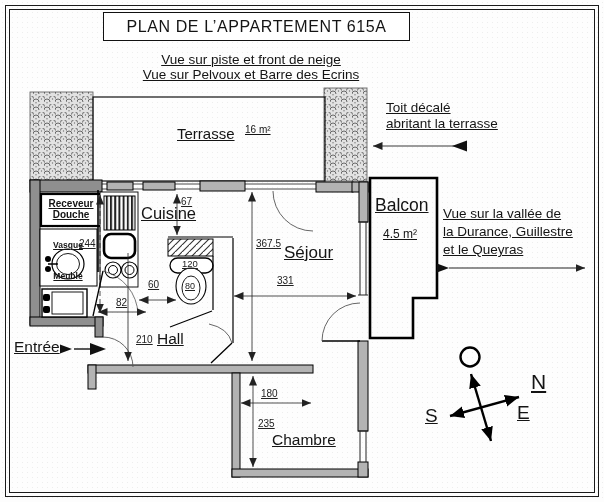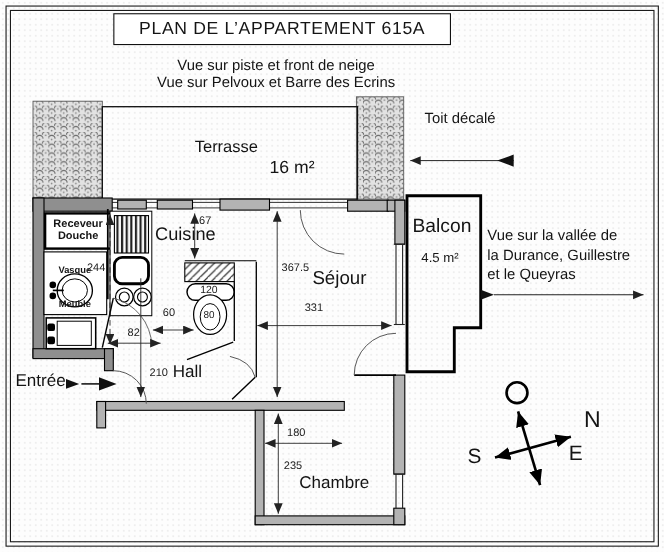--- a/index.html
+++ b/index.html
@@ -3,21 +3,21 @@
 <meta charset="utf-8">
 <style>
   html,body{margin:0;padding:0;background:#888;}
   .plan{
     position:relative;width:604px;height:502px;background:#fdfdfd;
     background-image:radial-gradient(circle, rgba(40,40,40,0.07) 0.6px, transparent 0.8px);
     background-size:5px 5px;
     font-family:"Liberation Sans",sans-serif;color:#141414;overflow:hidden;padding-left:44px;
   }
   .frame{position:absolute;border:1.2px solid #1a1a1a;pointer-events:none;}
-  .lbl{position:absolute;white-space:nowrap;color:#141414;line-height:1.12;}
+  .lbl{position:absolute;white-space:nowrap;color:#141414;line-height:1.12;text-decoration:underline;}
   .ctr{text-align:center;}
   svg{position:absolute;left:0;top:0;}
   .titlebox{
     position:absolute;left:103px;top:12px;width:305px;height:27px;
     background:#fff;border:1.6px solid #111;display:flex;align-items:center;justify-content:center;
     font-size:16px;letter-spacing:0.6px;
   }
   .dim{font-size:10px;color:#222;}
 </style>
 </head>
@@ -188,23 +188,24 @@
   </svg>
 
   <div class="titlebox">
     <span>PLAN DE L’APPARTEMENT 615A</span>
   </div>
 
   <div class="lbl ctr" style="left:120px;top:52px;width:262px;font-size:13.5px;">Vue sur piste et front de neige</div>
   <div class="lbl ctr" style="left:120px;top:67px;width:262px;font-size:13.5px;">Vue sur Pelvoux et Barre des Ecrins</div>
 
   <div class="lbl" style="left:177px;top:126px;font-size:15px;">Terrasse</div>
-  <div class="lbl" style="left:245px;top:144px;font-size:16px;">16 m²</div>
+  <div class="lbl" style="left:245px;top:124px;font-size:10px;">16 m²</div>
 
   <div class="lbl" style="left:386px;top:100px;font-size:13.5px;">Toit décalé</div>
+  <div class="lbl" style="left:386px;top:116px;font-size:13.5px;">abritant la terrasse</div>
 
   <div class="lbl ctr" style="left:43px;top:198px;width:56px;font-size:10px;font-weight:bold;">Receveur</div>
   <div class="lbl ctr" style="left:43px;top:209px;width:56px;font-size:10px;font-weight:bold;">Douche</div>
   <div class="lbl ctr" style="left:42px;top:232px;width:52px;font-size:8.5px;font-weight:bold;margin-top:40px;">Meuble</div>
   <div class="lbl ctr" style="left:42px;top:241px;width:52px;font-size:8.5px;font-weight:bold;">Vasque</div>
 
   <div class="lbl" style="left:141px;top:204px;font-size:16.5px;">Cuisine</div>
   <div class="lbl" style="left:284px;top:243px;font-size:17px;">Séjour</div>
   <div class="lbl" style="left:157px;top:330px;font-size:15.5px;">Hall</div>
   <div class="lbl" style="left:272px;top:431px;font-size:15.5px;text-align:right;">Chambre</div>

